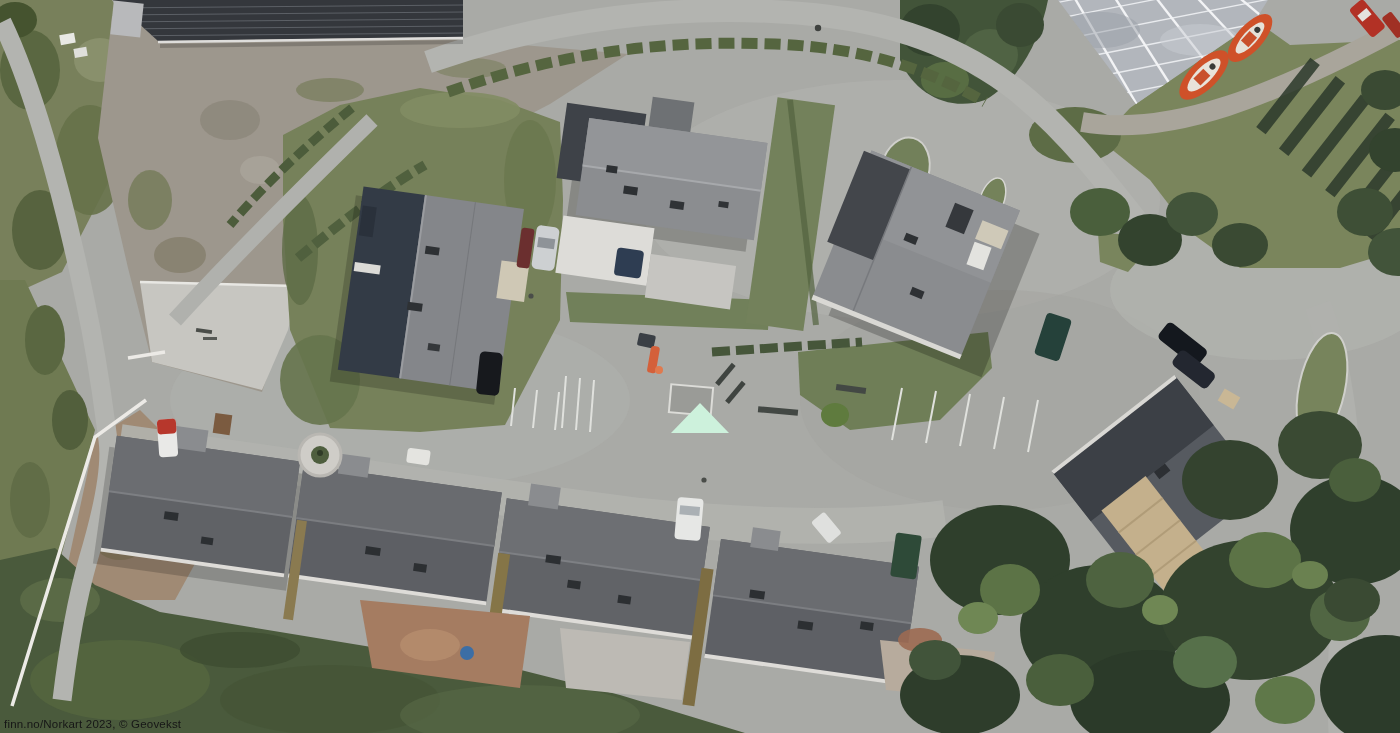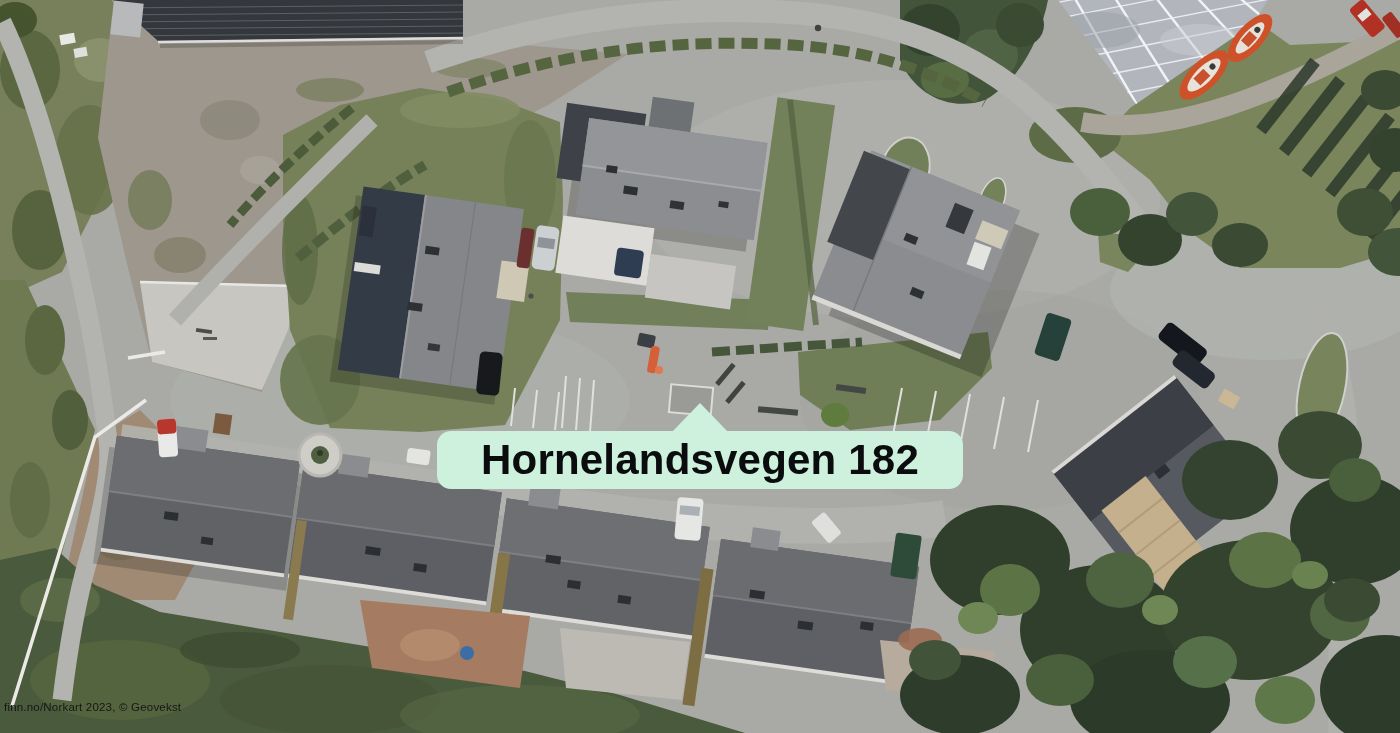--- a/index.html
+++ b/index.html
@@ -12,21 +12,21 @@
     position:absolute;left:437px;top:431px;width:526px;height:58px;
     background:var(--label-bg,#cdf1dc);border-radius:14px;
     display:flex;align-items:center;justify-content:center;
     font-size:42px;font-weight:700;letter-spacing:.2px;
     color:var(--label-text,#0b0c0e);white-space:nowrap;}
   .marker .pointer{
     position:absolute;left:671px;top:403px;width:0;height:0;
     border-left:29px solid transparent;border-right:29px solid transparent;
     border-bottom:30px solid var(--label-bg,#cdf1dc);}
   .attribution{
-    position:absolute;left:4px;bottom:20px;font-size:11.5px;line-height:1;
+    position:absolute;left:4px;bottom:3px;font-size:11.5px;line-height:1;
     color:var(--attribution-text,#161616);letter-spacing:.2px;}
 </style>
 </head>
 <body>
 
 <div class="stage">
 
 <svg width="1400" height="733" viewBox="0 0 1400 733">
   <defs>
     <clipPath id="ghClip">
@@ -426,17 +426,16 @@
     <rect x="758" y="408" width="40" height="6" fill="#434844" transform="rotate(5 778 411)"></rect>
     <rect x="836" y="386" width="30" height="6" fill="#434844" transform="rotate(8 851 389)"></rect>
     <circle cx="818" cy="28" r="3.2" fill="#3f423f"></circle>
     <circle cx="531" cy="296" r="2.6" fill="#4a4d49"></circle>
     <circle cx="704" cy="480" r="2.6" fill="#4a4d49"></circle>
   </g>
 </svg>
 
   <div class="marker">
     <div class="pointer"></div>
-    <div class="bubble">Hornelandsvegen 182</div>
   </div>
 
   <div class="attribution">finn.no/Norkart 2023, © Geovekst</div>
 </div>
 
 </body></html>

